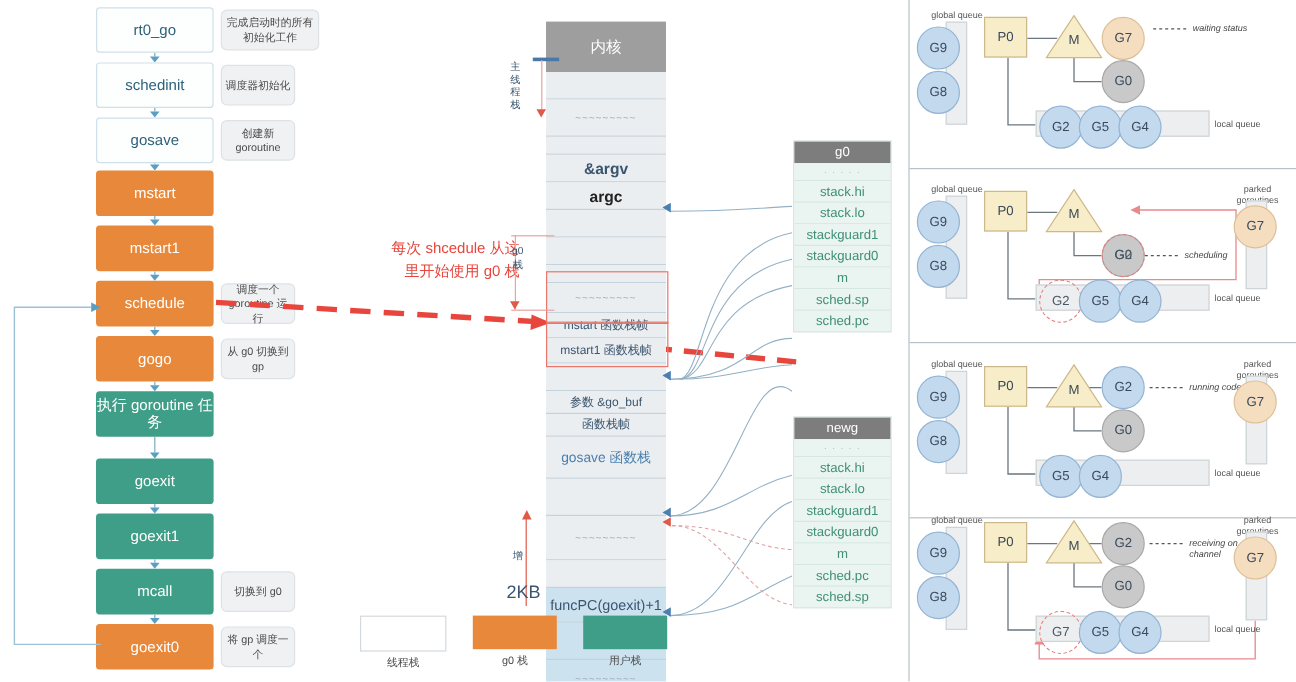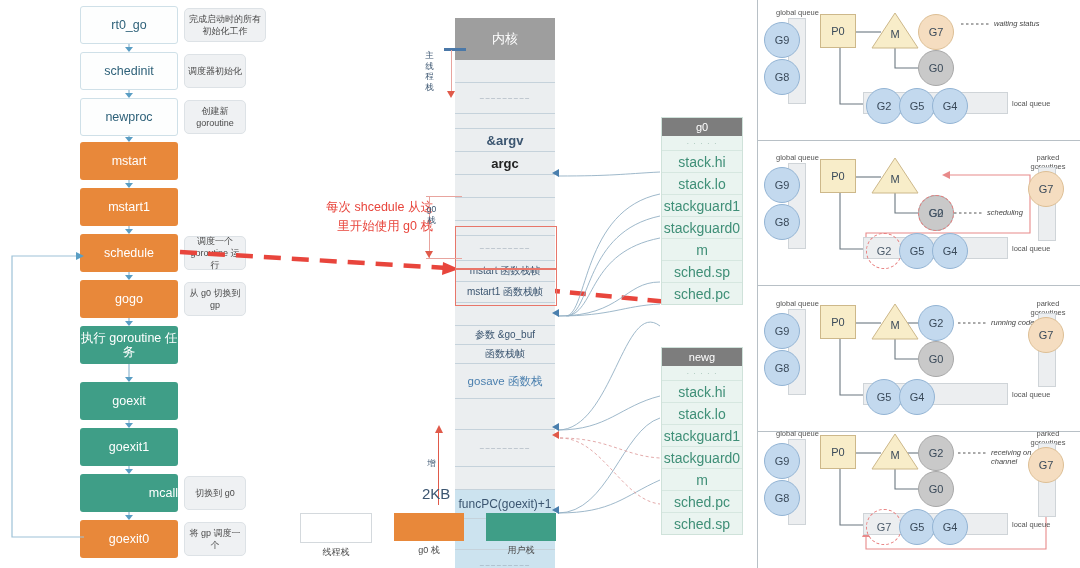--- a/index.html
+++ b/index.html
@@ -18,21 +18,21 @@
   .srow{width:100px;border-bottom:1px solid #c5d2db;display:flex;align-items:center;
         justify-content:center;font-size:10px;text-align:center;color:#3b5570;
         background:#ebeef0;}
   .srow.kernel{background:#9e9e9e;color:#fff;font-size:13px;border-bottom:none;}
   .srow.blue{background:#cce3ef;}
   .srow.dots{color:#9aa8b4;letter-spacing:1px;font-size:8px;}
   .redbox{position:absolute;border:1px solid #e8766a;pointer-events:none;}
   
   .gtbl{width:82px;border:1px solid #cfe2da;}
   .ghead{background:#7d7d7d;color:#fff;font-size:11px;text-align:center;padding:3px 0;}
-  .grow{background:#eaf4f0;border-bottom:1px solid #d6e7e0;color:#3f8f77;font-size:14px;
+  .grow{background:#eaf4f0;border-bottom:1px solid #d6e7e0;color:#3f8f77;font-size:11px;
         text-align:center;padding:2.5px 0;}
   .grow:last-child{border-bottom:none;}
   
   .circ{border-radius:50%;display:flex;align-items:center;justify-content:center;
         font-size:11px;color:#3a4a5a;}
   .c-blue{background:#c3d9ee;border:1px solid #93b4d4;}
   .c-grey{background:#c9c9c9;border:1px solid #a8a8a8;}
   .c-peach{background:#f5ddc0;border:1px solid #ddbf95;}
   .c-dash{background:transparent;border:1.4px dashed #e87f7f;color:#4a5a6a;}
   .pbox{background:#f8edc9;border:1px solid #cdb88a;display:flex;align-items:center;
@@ -65,21 +65,21 @@
       <span>schedinit</span>
     </div>
     <div class="abs note" style="left: 184px; top: 54px; width: 62px; height: 34px;">
       <span>调度器初始化</span>
     </div>
     <svg class="abs" width="10" height="8" style="left: 124px; top: 90px;">
       <path d="M5 0 L5 3" stroke="#8fb8d0" stroke-width="1.2" fill="none"></path>
       <polygon points="5,8 1,3 9,3" fill="#5a9ec4"></polygon>
     </svg>
     <div class="abs fc-box fc-white" style="left: 80px; top: 98px;">
-      <span>newproc</span>
+      <span>gosave</span>
     </div>
     <div class="abs note" style="left: 184px; top: 100px; width: 62px; height: 34px;">
       <span>创建新 goroutine</span>
     </div>
     <svg class="abs" width="10" height="6" style="left: 124px; top: 136px;">
       <path d="M5 0 L5 1" stroke="#8fb8d0" stroke-width="1.2" fill="none"></path>
       <polygon points="5,6 1,1 9,1" fill="#5a9ec4"></polygon>
     </svg>
     <div class="abs fc-box fc-orange" style="left: 80px; top: 142px;">
       <span>mstart</span>
@@ -129,21 +129,21 @@
       <path d="M5 0 L5 3" stroke="#8fb8d0" stroke-width="1.2" fill="none"></path>
       <polygon points="5,8 1,3 9,3" fill="#5a9ec4"></polygon>
     </svg>
     <div class="abs fc-box fc-teal" style="left: 80px; top: 428px;">
       <span>goexit1</span>
     </div>
     <svg class="abs" width="10" height="8" style="left: 124px; top: 466px;">
       <path d="M5 0 L5 3" stroke="#8fb8d0" stroke-width="1.2" fill="none"></path>
       <polygon points="5,8 1,3 9,3" fill="#5a9ec4"></polygon>
     </svg>
-    <div class="abs fc-box fc-teal" style="left: 80px; top: 474px; justify-content: flex-end;">
+    <div class="abs fc-box fc-teal" style="left: 80px; top: 474px;">
       <span>mcall</span>
     </div>
     <div class="abs note" style="left: 184px; top: 476px; width: 62px; height: 34px;">
       <span>切换到 g0</span>
     </div>
     <svg class="abs" width="10" height="8" style="left: 124px; top: 512px;">
       <path d="M5 0 L5 3" stroke="#8fb8d0" stroke-width="1.2" fill="none"></path>
       <polygon points="5,8 1,3 9,3" fill="#5a9ec4"></polygon>
     </svg>
     <div class="abs fc-box fc-orange" style="left: 80px; top: 520px;">

